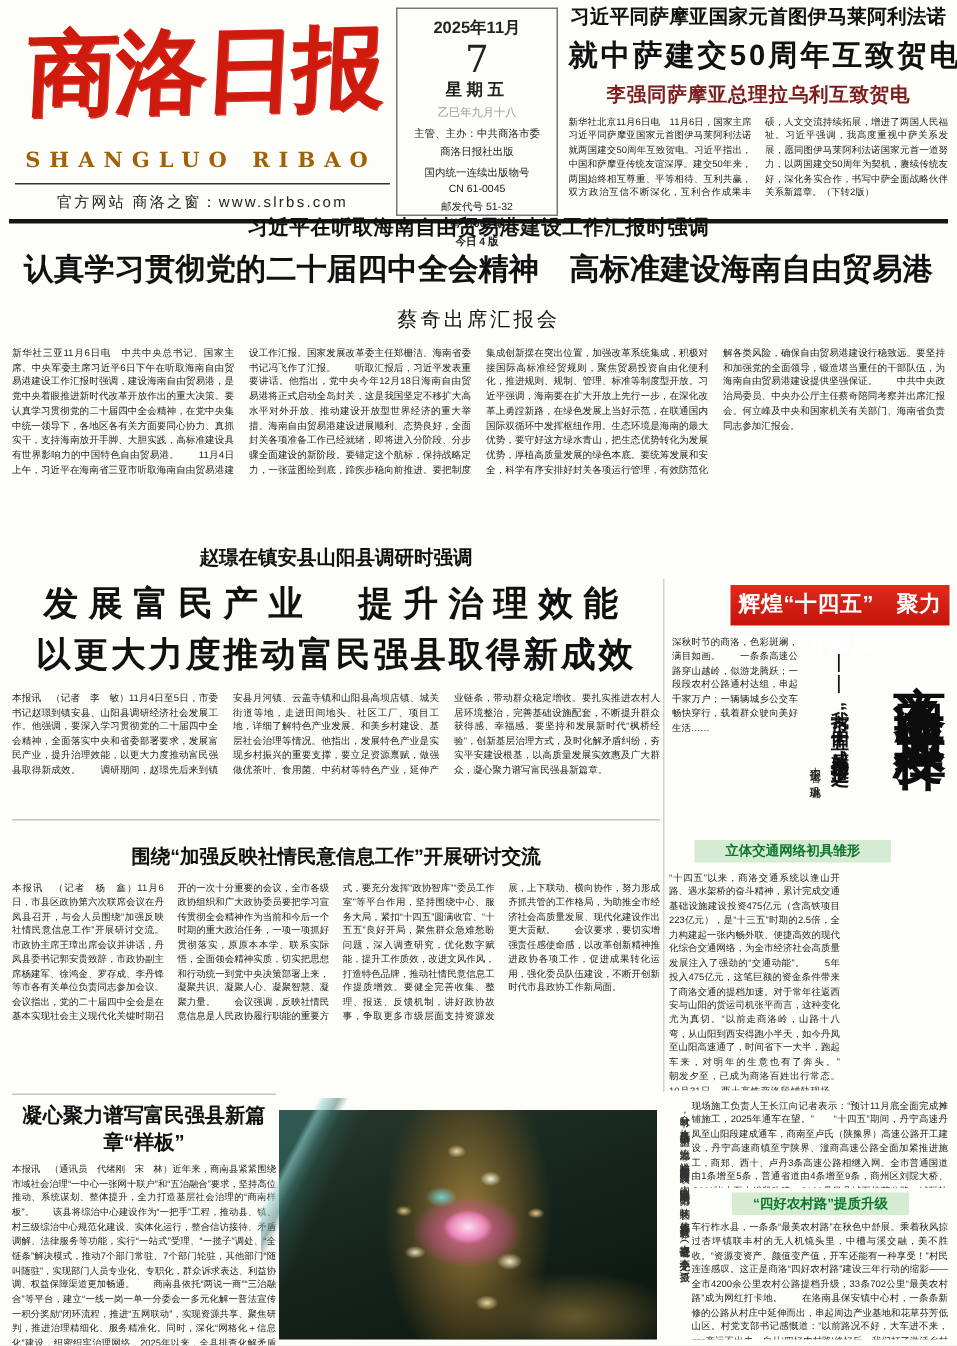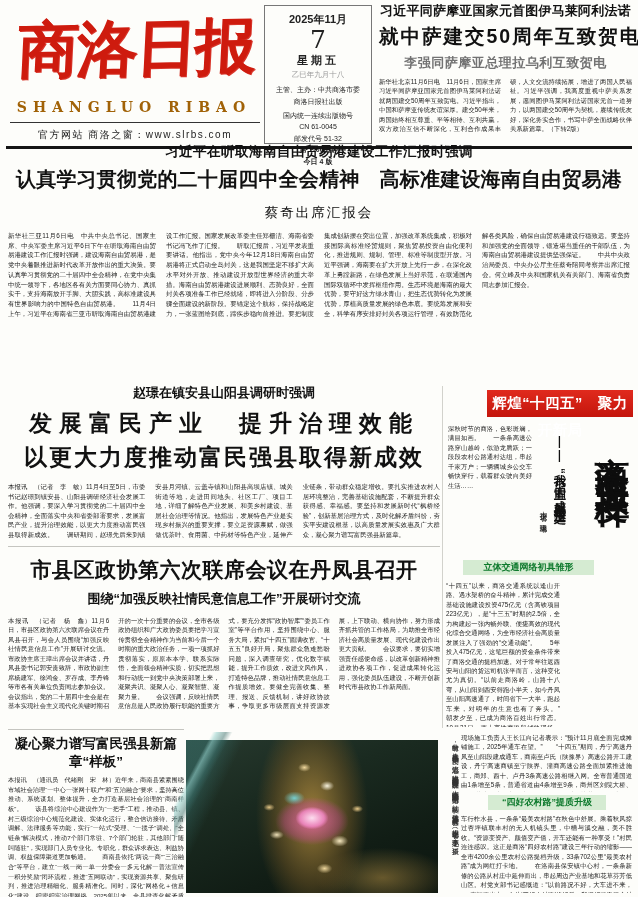--- a/index.html
+++ b/index.html
@@ -21,41 +21,41 @@
     font-size:7px;line-height:1.35;color:#222;}
   #datebox .ym{font-size:11px;font-weight:bold;margin-top:6px;}
   #datebox .day{font-size:25px;font-family:"DejaVu Serif",serif;line-height:1.05;}
   #datebox .wd{font-size:11px;font-weight:bold;letter-spacing:3px;}
   #datebox .lunar{font-size:7.5px;color:#9a9a9a;margin:2px 0 4px;}
   #datebox .row{margin-top:2px;}
   #datebox .gap{margin-top:5px;}
   #topstory{left:379px;top:3px;width:253px;}
   #topstory .h1{font-size:13px;font-weight:900;line-height:1.3;letter-spacing:.2px;text-align:center;white-space:nowrap;}
   #topstory .h2{font-size:19.5px;font-weight:900;letter-spacing:2px;text-align:center;margin-top:3px;white-space:nowrap;}
-  #topstory .h3{font-size:13px;font-weight:bold;color:#737373;text-align:center;margin-top:4px;letter-spacing:.5px;}
+  #topstory .h3{font-size:13px;font-weight:bold;color:#7f1d1d;text-align:center;margin-top:4px;letter-spacing:.5px;}
   #topstory .body{margin-top:5px;column-count:2;column-gap:9px;font-size:6.3px;line-height:1.5;color:#222;height:66px;overflow:hidden;}
   #blackrule{left:6px;top:146px;width:626px;height:3px;background:#151515;}
 
   
   #storyA{left:8px;top:143px;width:622px;}
   #storyA .kicker{font-size:13.5px;font-weight:bold;text-align:center;letter-spacing:.5px;}
   #storyA .head{font-size:20px;font-weight:900;text-align:center;margin-top:5px;white-space:nowrap;letter-spacing:.2px;}
   #storyA .deck{font-size:13.5px;text-align:center;margin-top:11px;letter-spacing:2px;}
   #storyA .body{margin-top:9px;column-count:4;column-gap:10px;font-size:6.4px;line-height:1.52;color:#222;height:101px;overflow:hidden;}
 
   
   #banner{left:0;top:348px;width:638px;height:27px;background:linear-gradient(180deg,#e73428 0%,#cf1d14 70%,#c01910 100%);}
   #banner:before{content:"";position:absolute;left:0;top:0;bottom:0;width:118px;
     background:repeating-linear-gradient(112deg,rgba(248,180,198,.95) 0 9px,rgba(207,29,20,0) 9px 22px,rgba(255,255,255,.9) 22px 27px,rgba(207,29,20,0) 27px 42px);
     opacity:.9;}
   #banner .txt{position:absolute;left:0;right:0;top:0;line-height:27px;text-align:center;color:#fff;
     font-size:16.5px;font-weight:900;letter-spacing:3px;text-shadow:0 1px 1px rgba(0,0,0,.25);}
 
   
-  #storyB{left:8px;top:384px;width:432px;}
+  #storyB{left:8px;top:363px;width:432px;}
   #storyB .kicker{font-size:13px;font-weight:bold;text-align:center;}
   #storyB .h1{font-size:23px;font-weight:900;text-align:center;letter-spacing:7px;margin-top:6px;white-space:nowrap;}
   #storyB .h2{font-size:23px;font-weight:900;text-align:center;letter-spacing:2px;margin-top:3px;white-space:nowrap;}
   #storyB .body{margin-top:9px;column-count:3;column-gap:10px;font-size:6.4px;line-height:1.5;color:#222;height:80px;overflow:hidden;}
 
   #storyC{left:8px;top:546px;width:432px;border-top:1px solid #c5c5c0;padding-top:9px;}
   #storyC .head{font-size:21px;font-weight:900;text-align:center;white-space:nowrap;letter-spacing:.5px;}
   #storyC .deck{font-size:13px;font-weight:bold;text-align:center;margin-top:6px;}
   #storyC .body{margin-top:8px;column-count:4;column-gap:9px;font-size:6.3px;line-height:1.5;color:#222;height:108px;overflow:hidden;}
 
@@ -140,21 +140,20 @@
 
 
   <div class="abs" id="storyB">
     <div class="kicker">赵璟在镇安县山阳县调研时强调</div>
     <div class="h1">发展富民产业　提升治理效能</div>
     <div class="h2">以更大力度推动富民强县取得新成效</div>
     <div class="body jc">本报讯　（记者　李　敏）11月4日至5日，市委书记赵璟到镇安县、山阳县调研经济社会发展工作。他强调，要深入学习贯彻党的二十届四中全会精神，全面落实中央和省委部署要求，发展富民产业，提升治理效能，以更大力度推动富民强县取得新成效。　　调研期间，赵璟先后来到镇安县月河镇、云盖寺镇和山阳县高坝店镇、城关街道等地，走进田间地头、社区工厂、项目工地，详细了解特色产业发展、和美乡村建设、基层社会治理等情况。他指出，发展特色产业是实现乡村振兴的重要支撑，要立足资源禀赋，做强做优茶叶、食用菌、中药材等特色产业，延伸产业链条，带动群众稳定增收。要扎实推进农村人居环境整治，完善基础设施配套，不断提升群众获得感、幸福感。要坚持和发展新时代“枫桥经验”，创新基层治理方式，及时化解矛盾纠纷，夯实平安建设根基，以高质量发展实效惠及广大群众，凝心聚力谱写富民强县新篇章。</div>
   </div>
 
   <div class="abs" id="storyC">
-    <div class="head">市县区政协第六次联席会议在丹凤县召开</div>
     <div class="deck">围绕“加强反映社情民意信息工作”开展研讨交流</div>
     <div class="body jc">本报讯　（记者　杨　鑫）11月6日，市县区政协第六次联席会议在丹凤县召开，与会人员围绕“加强反映社情民意信息工作”开展研讨交流。市政协主席王璋出席会议并讲话，丹凤县委书记郭安贵致辞，市政协副主席杨建军、徐鸿金、罗存成、李丹锋等市各有关单位负责同志参加会议。　　会议指出，党的二十届四中全会是在基本实现社会主义现代化关键时期召开的一次十分重要的会议，全市各级政协组织和广大政协委员要把学习宣传贯彻全会精神作为当前和今后一个时期的重大政治任务，一项一项抓好贯彻落实，原原本本学、联系实际悟，全面领会精神实质，切实把思想和行动统一到党中央决策部署上来，凝聚共识、凝聚人心、凝聚智慧、凝聚力量。　　会议强调，反映社情民意信息是人民政协履行职能的重要方式，要充分发挥“政协智库”“委员工作室”等平台作用，坚持围绕中心、服务大局，紧扣“十四五”圆满收官、“十五五”良好开局，聚焦群众急难愁盼问题，深入调查研究，优化数字赋能，提升工作质效，改进文风作风，打造特色品牌，推动社情民意信息工作提质增效。要健全完善收集、整理、报送、反馈机制，讲好政协故事，争取更多市级层面支持资源发展，上下联动、横向协作，努力形成齐抓共管的工作格局，为助推全市经济社会高质量发展、现代化建设作出更大贡献。　　会议要求，要切实增强责任感使命感，以改革创新精神推进政协各项工作，促进成果转化运用，强化委员队伍建设，不断开创新时代市县政协工作新局面。</div>
   </div>
 
   <div class="abs" id="storyD">
     <div class="head">凝心聚力谱写富民强县新篇章“样板”</div>
     <div class="body jc">本报讯　（通讯员　代绪刚　宋　林）近年来，商南县紧紧围绕市域社会治理“一中心一张网十联户”和“五治融合”要求，坚持高位推动、系统谋划、整体提升，全力打造基层社会治理的“商南样板”。　　该县将综治中心建设作为“一把手”工程，推动县、镇、村三级综治中心规范化建设、实体化运行，整合信访接待、矛盾调解、法律服务等功能，实行“一站式”受理、“一揽子”调处、“全链条”解决模式，推动7个部门常驻、7个部门轮驻，其他部门“随叫随驻”，实现部门人员专业化、专职化，群众诉求表达、利益协调、权益保障渠道更加畅通。　　商南县依托“两说一商”“三治融合”等平台，建立“一线一岗一单一分委会一多元化解一普法宣传一积分奖励”闭环流程，推进“五网联动”，实现资源共享、聚焦研判，推进治理精细化、服务精准化。同时，深化“网格化＋信息化”建设，织密织牢治理网络，2025年以来，全县排查化解矛盾纠纷894件，化解率达95%以上，群众安全感和满意度持续提升。</div>
   </div>
 
   <div class="abs" id="photo">

